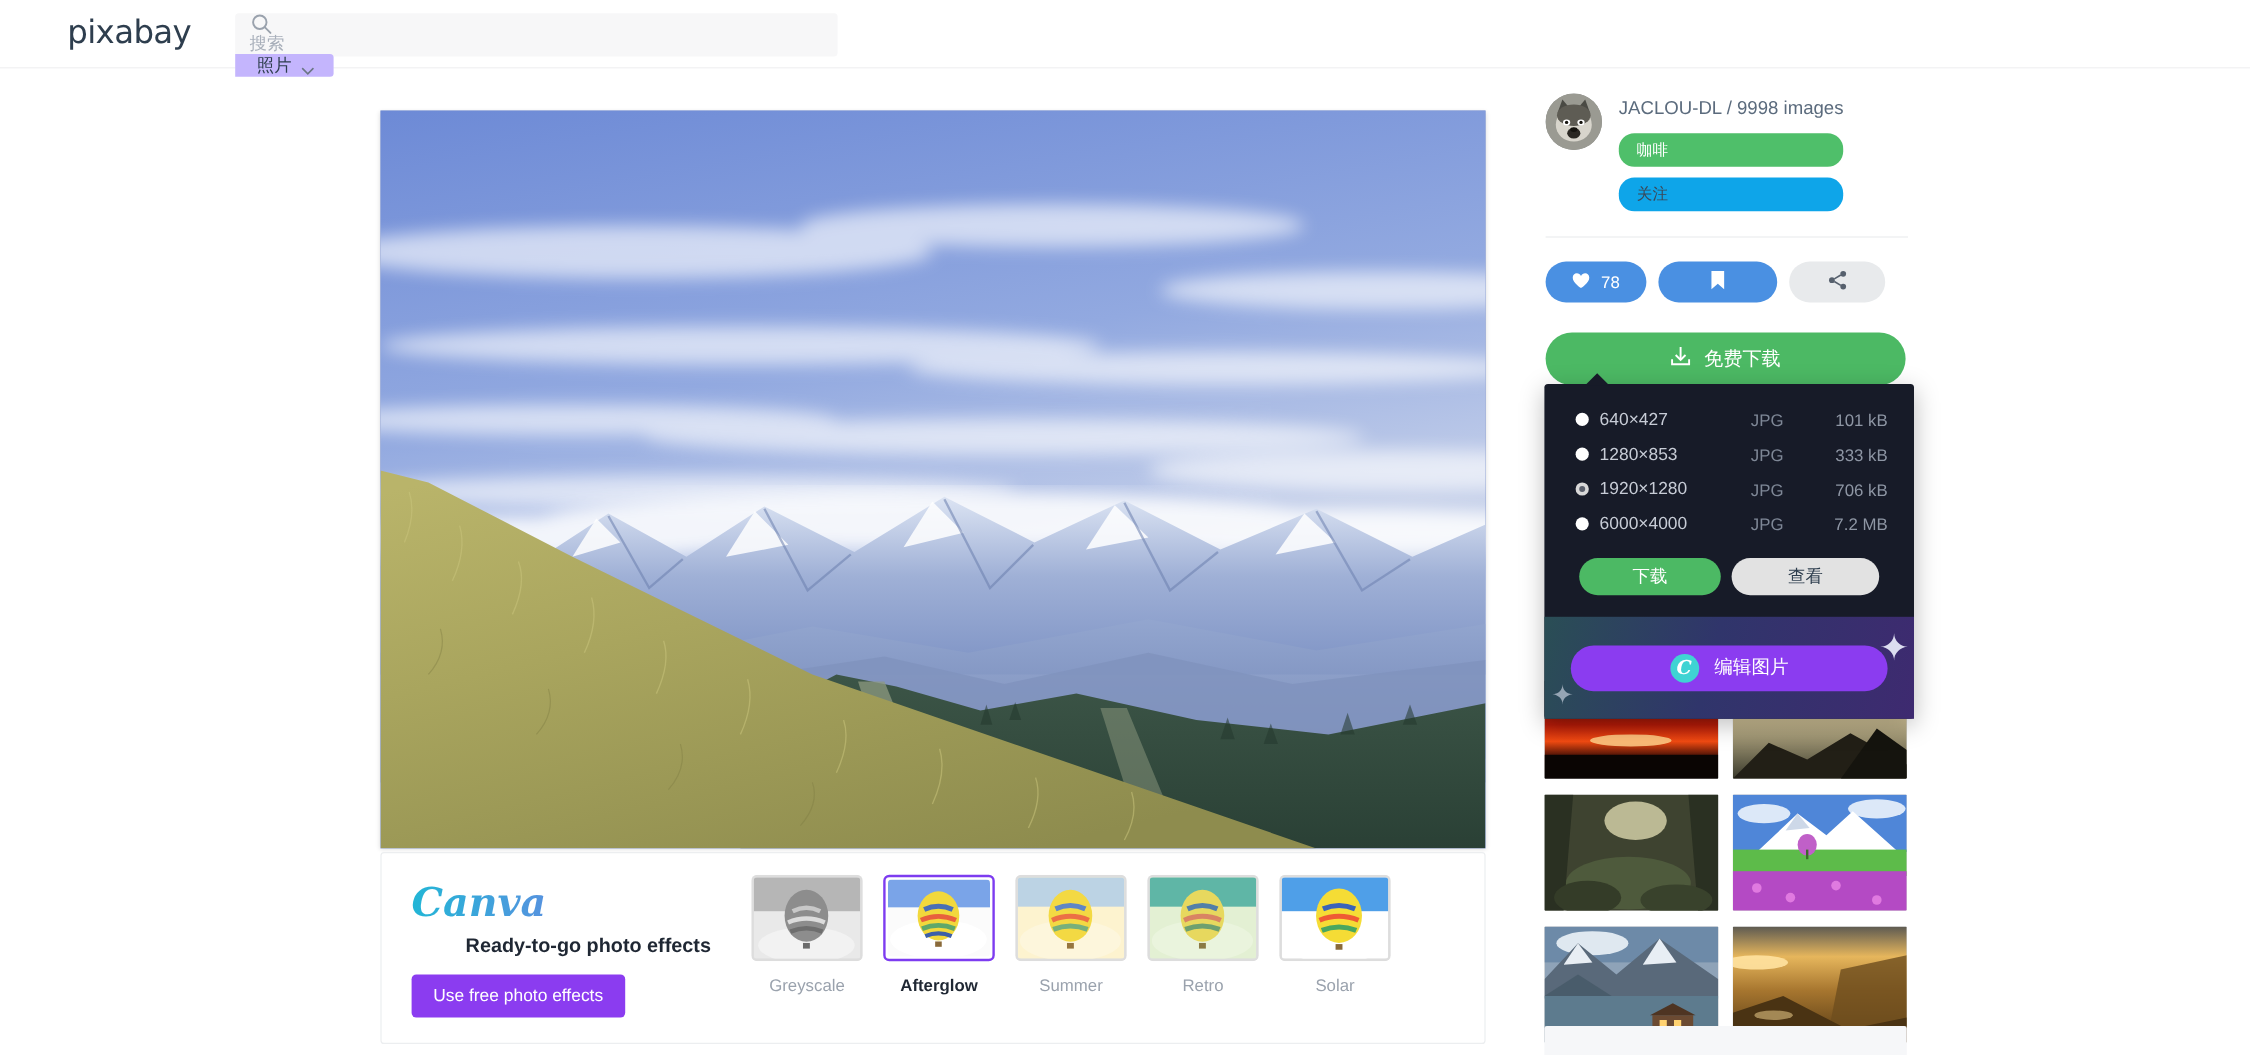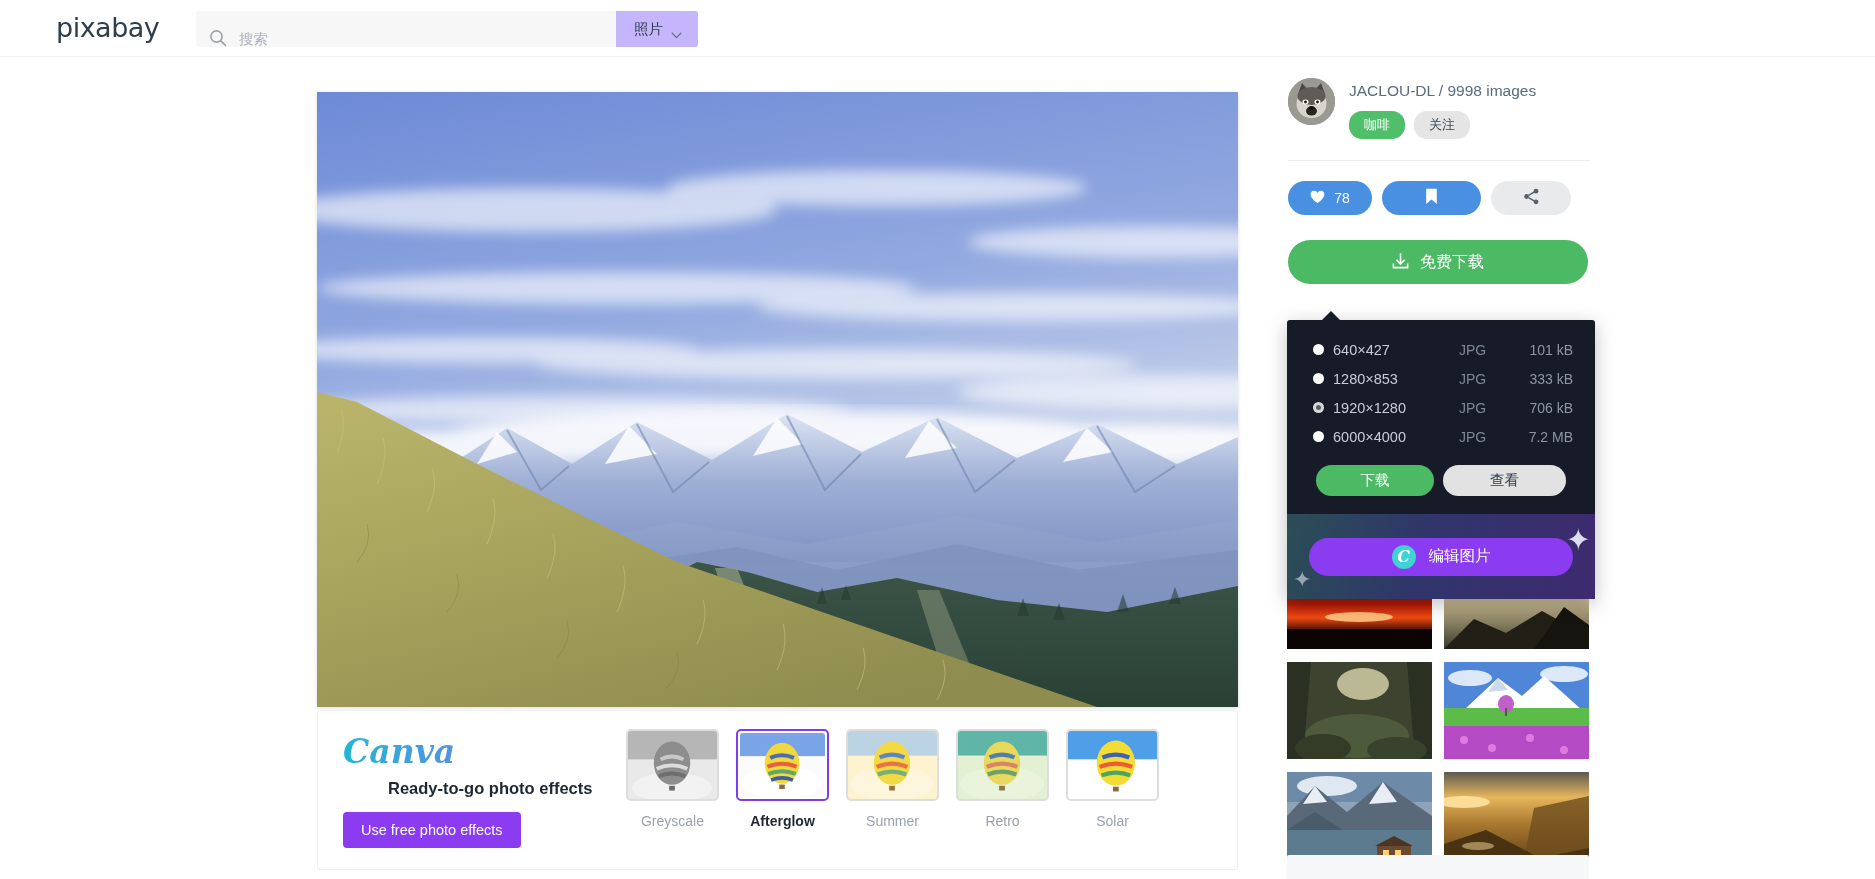--- a/index.html
+++ b/index.html
@@ -24,21 +24,21 @@
     font-size: 27px; font-weight: 400;
     letter-spacing: -0.5px;
     color: #2e3e4e;
     font-family: "DejaVu Sans", sans-serif;
   }
   .searchwrap {
     position: absolute; left: 196px; top: 11px;
     width: 502px; height: 36px;
     background: #f7f7f8;
     border-radius: 3px;
-    display: flex; align-items: flex-end;
+    display: flex; align-items: flex-start; flex-direction: column;
   }
   .search-icon { margin-left: 13px; width: 18px; height: 18px; flex: 0 0 auto; }
   .search-input {
     flex: 1 1 auto;
     border: none; outline: none; background: transparent;
     font-size: 14.5px; color: #4a5568; margin-left: 12px;
     font-family: "Liberation Sans", sans-serif;
   }
   .search-input::placeholder { color: #a9b0bb; }
   .search-type {
@@ -143,27 +143,27 @@
     width: 302px;
   }
   .user-row { display: flex; align-items: flex-start; gap: 14px; }
   .avatar {
     width: 47px; height: 47px; border-radius: 50%;
     overflow: hidden; flex: 0 0 auto; background: #8a8d8a;
   }
   .avatar svg { display: block; width: 47px; height: 47px; }
   .user-meta { padding-top: 4px; }
   .user-name { font-size: 15.5px; color: #5b6b7d; cursor: pointer; }
-  .badges { margin-top: 11px; display: flex; gap: 9px; }
+  .badges { margin-top: 11px; display: flex; gap: 9px; flex-direction: column; }
   .badge-coffee {
     background: #4fbf6a; color: #fff; font-size: 13px;
     border-radius: 13px; padding: 5px 15px; cursor: pointer;
   }
   .badge-follow {
-    background: #e5e5e5; color: #3c4756; font-size: 13px;
+    background: #0ea5e9; color: #3c4756; font-size: 13px;
     border-radius: 13px; padding: 5px 15px; cursor: pointer;
   }
   .hr { height: 1px; background: #ebedef; margin: 21px 0 0 0; }
 
   .actions { display: flex; gap: 10px; margin-top: 20px; }
   .btn-like {
     background: #4a90e2; color: #fff;
     border-radius: 18px; height: 34px; width: 84px;
     display: flex; align-items: center; justify-content: center; gap: 9px;
     font-size: 14px; cursor: pointer; border: none;

